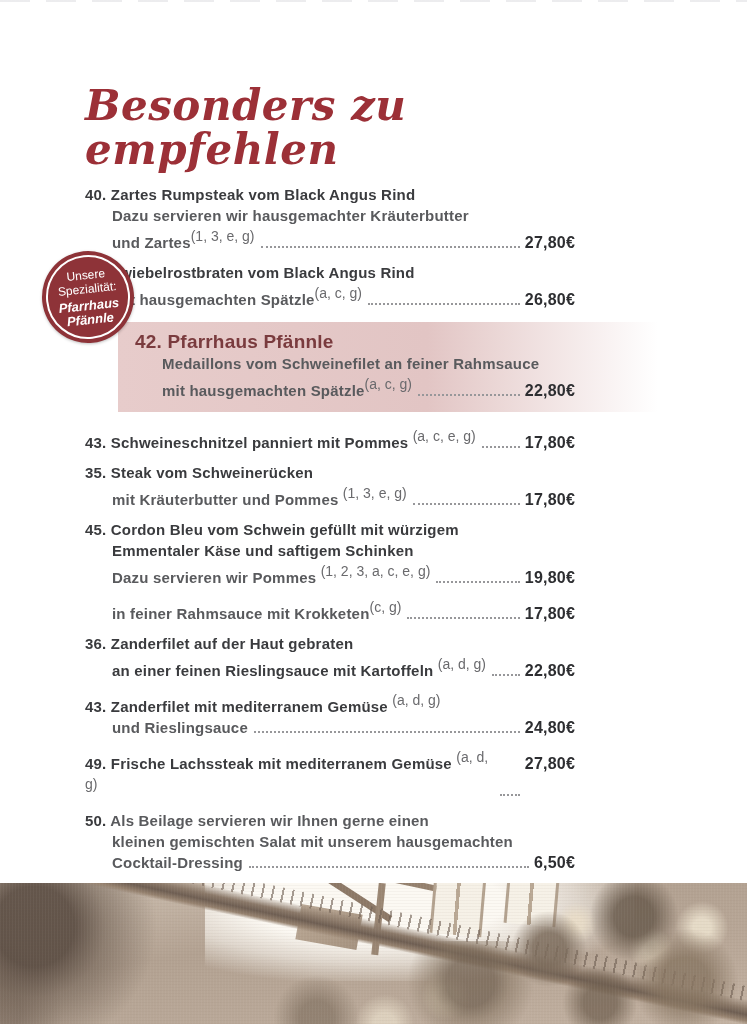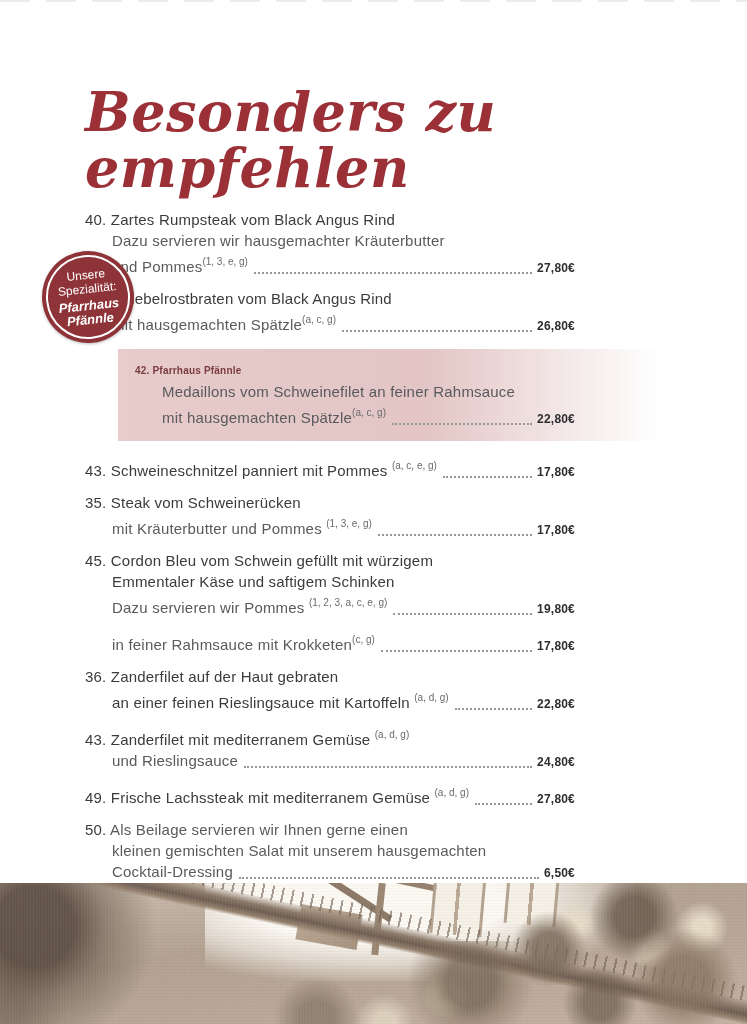--- a/index.html
+++ b/index.html
@@ -10,38 +10,38 @@
   }
   .edge-artifact{
     position:absolute;top:0;left:0;width:747px;height:2px;opacity:.35;
     background:repeating-linear-gradient(90deg,#c9c9cf 0 30px,transparent 30px 46px);
   }
   .content{
     position:absolute;left:85px;top:84px;width:490px;
   }
   h1.script{
     font-family:"DejaVu Serif", serif;font-style:italic;font-weight:600;
-    color:#9c3037;font-size:54px;line-height:1.04;margin:0 0 13px 0;letter-spacing:.5px;
+    color:#9c3037;font-size:42px;line-height:1.04;margin:0 0 13px 0;letter-spacing:.5px;
   }
   h1.kids{margin-top:34px;}
   .item{margin-bottom:9px;}
   .line{
     font-size:15px;line-height:21px;color:#595a5d;letter-spacing:.2px;
   }
   .line.indent{padding-left:27px;}
-  .seg-b{font-weight:400;color:#3a3b3e;}
-  .seg-r{font-weight:400;color:#595a5d;text-align:right;}
-  .seg-ba{font-weight:700;color:#7a3b3e;font-size:10px;}
-  .seg-sup{font-size:10px;vertical-align:7px;color:#6a6a6d;letter-spacing:0;}
+  .seg-b{font-weight:700;color:#3a3b3e;}
+  .seg-r{font-weight:700;color:#595a5d;text-align:right;}
+  .seg-ba{font-weight:700;color:#7a3b3e;font-size:19px;}
+  .seg-sup{font-size:14px;vertical-align:7px;color:#6a6a6d;letter-spacing:0;}
   .price-line{display:flex;align-items:baseline;}
   .dots{
     flex:1 1 auto;align-self:flex-end;height:0;
     border-bottom:2px dotted #97979a;margin:0 5px 5px 6px;min-width:20px;
   }
-  .price{font-weight:700;color:#2d2e31;font-size:12px;white-space:nowrap;}
+  .price{font-weight:700;color:#2d2e31;font-size:16px;white-space:nowrap;}
   
   .item.highlight{
     position:relative;margin:12px 0 14px 33px;margin-right:-105px;
     padding:9px 105px 11px 17px;
     background:linear-gradient(to right,#e7cccb 0%,#e2c5c4 55%,rgba(231,204,203,0) 96%);
   }
   
   .badge{
     position:absolute;left:42px;top:251px;width:92px;height:92px;border-radius:50%;
     background:#8e3338;z-index:5;transform:rotate(-6deg);
@@ -111,21 +111,21 @@
 <div class="edge-artifact"></div>
 
 <div class="content">
   <section>
     <h1 class="script">Besonders zu empfehlen</h1>
     <div>
         <div class="item">
           <div class="line"><span><span class="seg-b">40. Zartes Rumpsteak vom Black Angus Rind</span></span></div>
           <div class="line indent"><span><span class="seg-r">Dazu servieren wir hausgemachter Kräuterbutter</span></span></div>
           <div class="line indent price-line">
-            <span><span class="seg-r">und Pommes</span><span class="seg-sup">(1, 3, e, g)</span></span>
+            <span><span class="seg-r">und Zartes</span><span class="seg-sup">(1, 3, e, g)</span></span>
             <span class="dots"></span>
             <span class="price">27,80€</span>
           </div>
         </div>
         <div class="item">
           <div class="line"><span><span class="seg-b">41. Zwiebelrostbraten vom Black Angus Rind</span></span></div>
           <div class="line indent price-line">
             <span><span class="seg-r">mit hausgemachten Spätzle</span><span class="seg-sup">(a, c, g)</span></span>
             <span class="dots"></span>
             <span class="price">26,80€</span>

